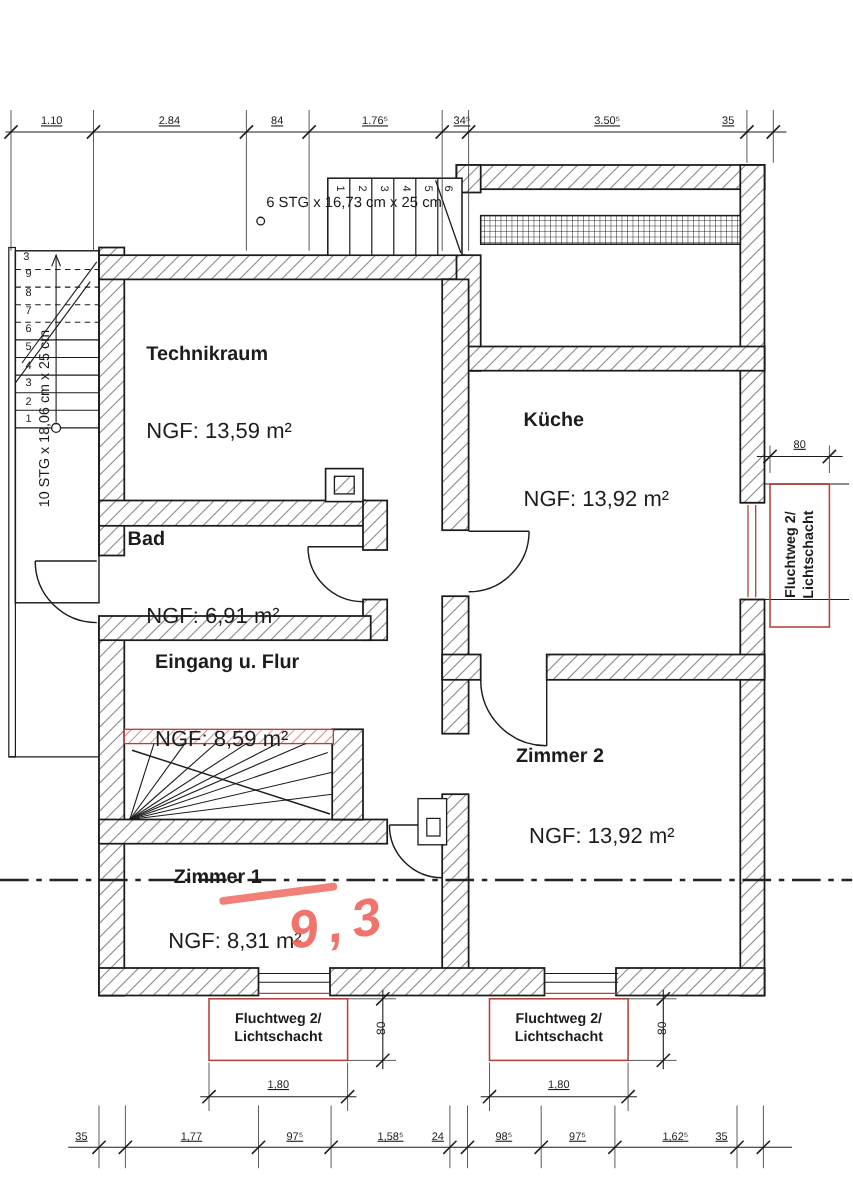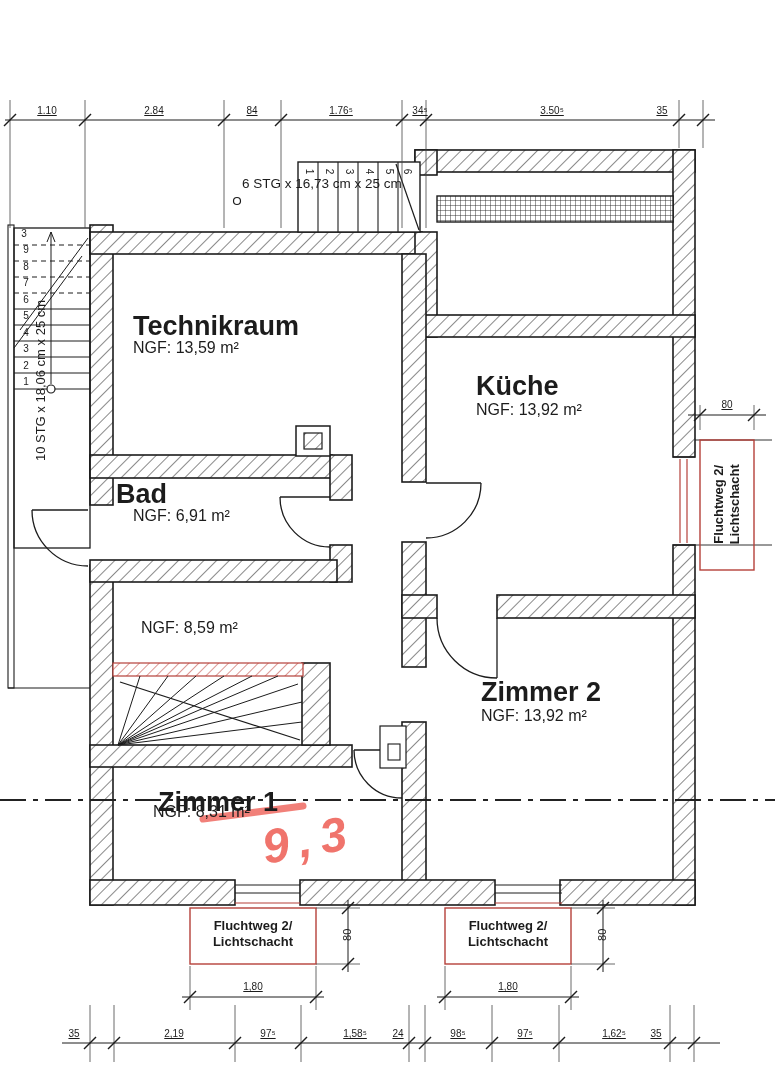--- a/index.html
+++ b/index.html
@@ -1,21 +1,21 @@
 <!DOCTYPE html>
 <html><head>
 <meta charset="utf-8">
 <style>
   html,body{margin:0;padding:0;background:#fff;}
   #plan{position:relative;width:775px;height:1080px;background:#fff;overflow:hidden;
         font-family:"Liberation Sans", sans-serif;color:#1c1c1c;}
   #plan svg{position:absolute;left:0;top:0;}
   .lbl{position:absolute;white-space:nowrap;line-height:1.05;}
-  .room-name{font-size:27px;font-weight:bold;}
-  .room-area{font-size:16px;}
+  .room-name{font-size:18px;font-weight:bold;}
+  .room-area{font-size:20px;margin-top:42px;}
   .dim{font-size:10px;transform:translateX(-50%);text-decoration:underline;}
   .dimv{font-size:11px;text-align:center;transform:rotate(-90deg);}
   .stair-lbl{font-size:13.5px;}
   .stair-lbl-vert{position:absolute;width:300px;text-align:center;font-size:13px;transform:rotate(-90deg);}
   .stepnum{position:absolute;font-size:10px;width:12px;text-align:center;}
   .stepnum.rot{transform:rotate(90deg);}
   .flucht{position:absolute;text-align:center;font-size:13px;font-weight:bold;line-height:1.25;}
   .flucht-vert{transform:rotate(-90deg);}
   .hand{position:absolute;font-size:48px;font-weight:bold;font-style:italic;
         color:#ee6158;opacity:.88;transform:rotate(-10deg);letter-spacing:9px;}
@@ -235,21 +235,21 @@
 
 <div class="lbl dim" style="left:47px;top:106px">1.10</div>
 <div class="lbl dim" style="left:154px;top:106px">2.84</div>
 <div class="lbl dim" style="left:252px;top:106px">84</div>
 <div class="lbl dim" style="left:341px;top:106px">1.76⁵</div>
 <div class="lbl dim" style="left:420px;top:106px">34⁵</div>
 <div class="lbl dim" style="left:552px;top:106px">3.50⁵</div>
 <div class="lbl dim" style="left:662px;top:106px">35</div>
 
 <div class="lbl dim" style="left:74px;top:1029px">35</div>
-<div class="lbl dim" style="left:174px;top:1029px">2,19</div>
+<div class="lbl dim" style="left:174px;top:1029px">1,77</div>
 <div class="lbl dim" style="left:268px;top:1029px">97⁵</div>
 <div class="lbl dim" style="left:355px;top:1029px">1,58⁵</div>
 <div class="lbl dim" style="left:398px;top:1029px">24</div>
 <div class="lbl dim" style="left:458px;top:1029px">98⁵</div>
 <div class="lbl dim" style="left:525px;top:1029px">97⁵</div>
 <div class="lbl dim" style="left:614px;top:1029px">1,62⁵</div>
 <div class="lbl dim" style="left:656px;top:1029px">35</div>
 
 <div class="lbl stair-lbl" style="left:242px;top:177px">6 STG x 16,73 cm x 25 cm</div>
 <div class="stair-lbl-vert" style="left:-110px;top:373px">10 STG x 18,06 cm x 25 cm</div>
@@ -271,22 +271,23 @@
 <div class="stepnum" style="left:20px;top:261px">8</div>
 <div class="stepnum" style="left:20px;top:244px">9</div>
 <div class="stepnum" style="left:18px;top:228px">3</div>
 
 <div class="lbl room-name" style="left:133px;top:312px">Technikraum</div>
 <div class="lbl room-area" style="left:133px;top:340px">NGF: 13,59 m²</div>
 <div class="lbl room-name" style="left:476px;top:372px">Küche</div>
 <div class="lbl room-area" style="left:476px;top:402px">NGF: 13,92 m²</div>
 <div class="lbl room-name" style="left:116px;top:480px">Bad</div>
 <div class="lbl room-area" style="left:133px;top:508px">NGF: 6,91 m²</div>
+<div class="lbl room-name" style="left:141px;top:592px">Eingang u. Flur</div>
 <div class="lbl room-area" style="left:141px;top:620px">NGF: 8,59 m²</div>
-<div class="lbl room-name" style="left:481px;top:678px">Zimmer 2</div>
+<div class="lbl room-name" style="left:469px;top:678px">Zimmer 2</div>
 <div class="lbl room-area" style="left:481px;top:708px">NGF: 13,92 m²</div>
 <div class="lbl room-name" style="left:158px;top:788px">Zimmer 1</div>
 <div class="lbl room-area" style="left:153px;top:804px">NGF: 8,31 m²</div>
 
 <div class="hand" style="left:262px;top:812px">9,3</div>
 
 <div class="flucht flucht-vert" style="left:657px;top:488px;width:140px">
   <div>Fluchtweg 2/</div>
   <div>Lichtschacht</div>
 </div>

